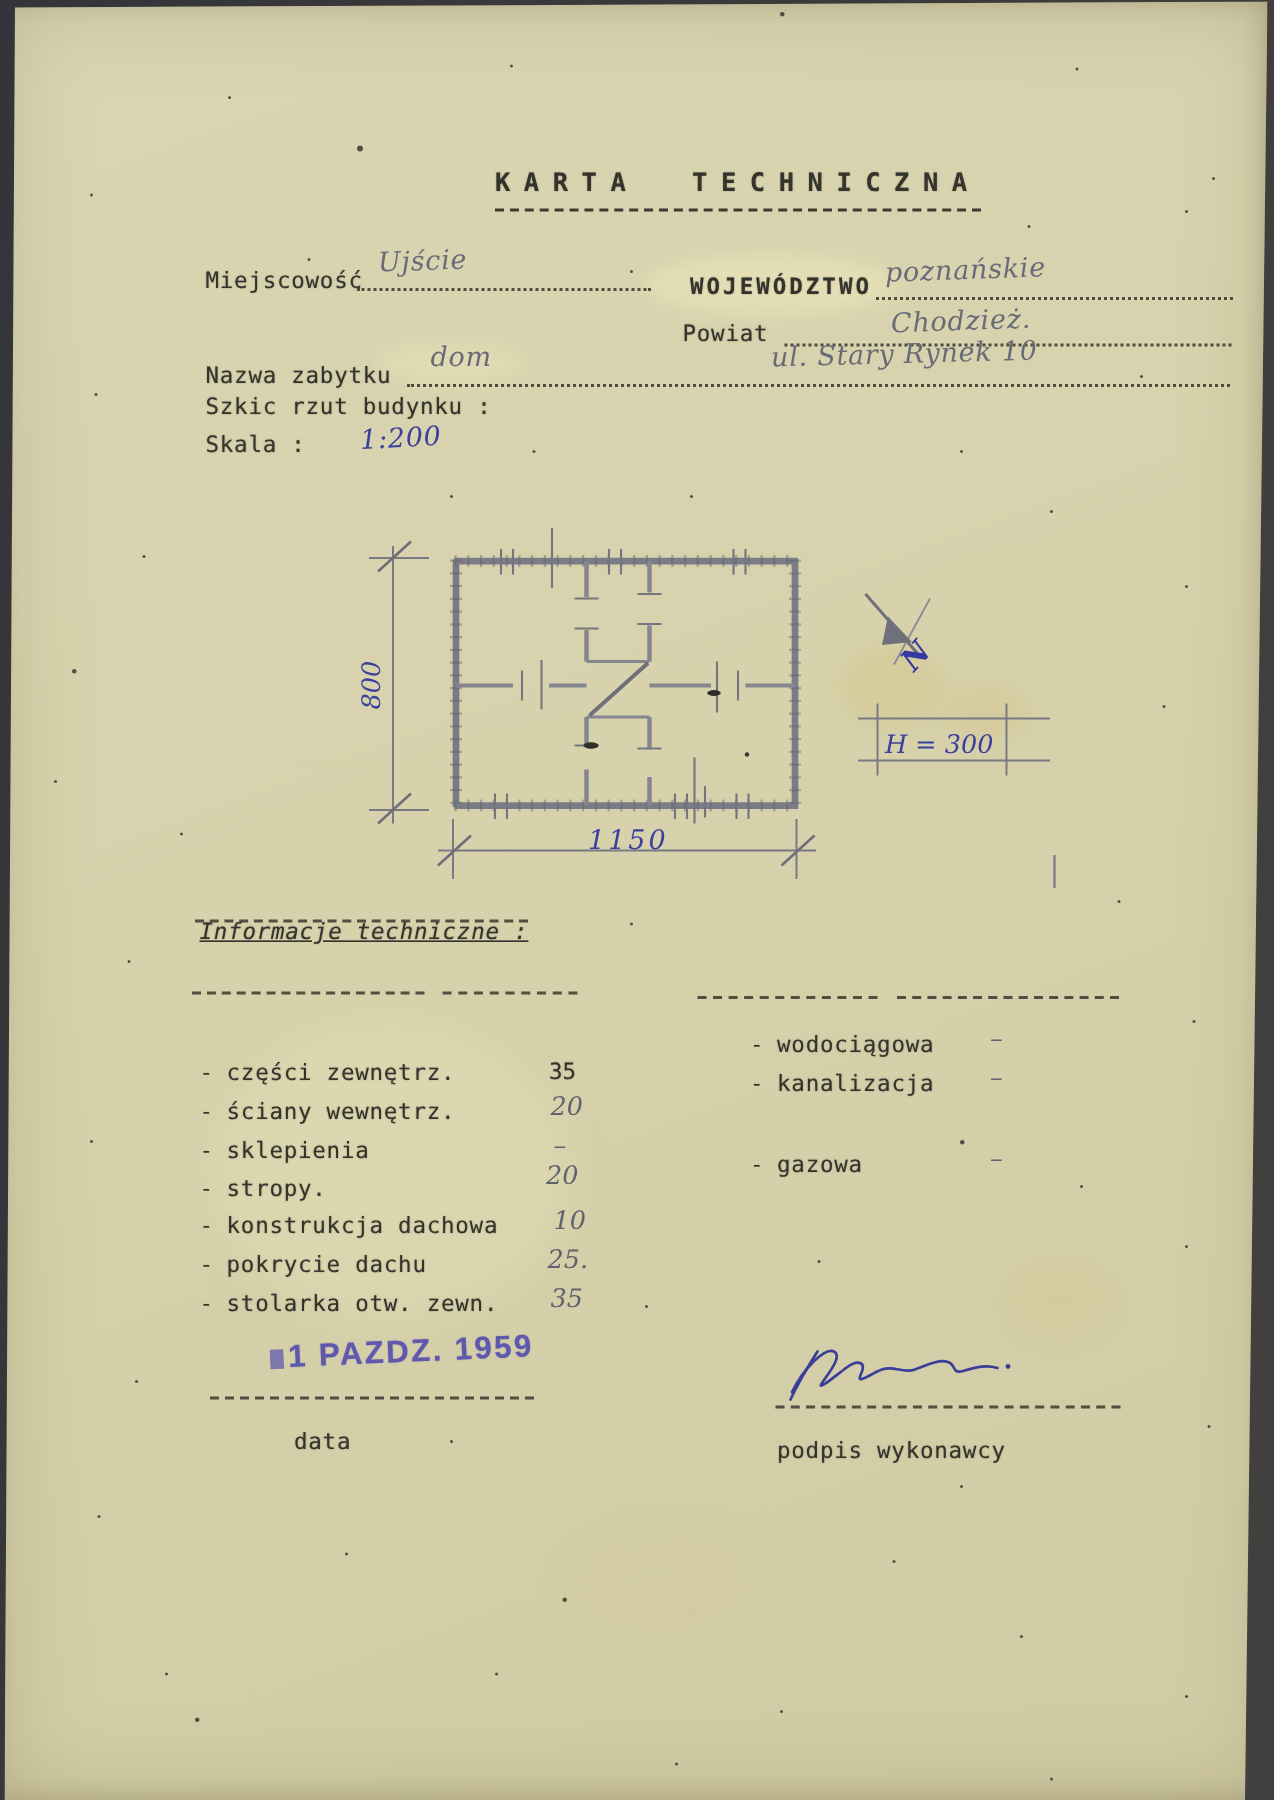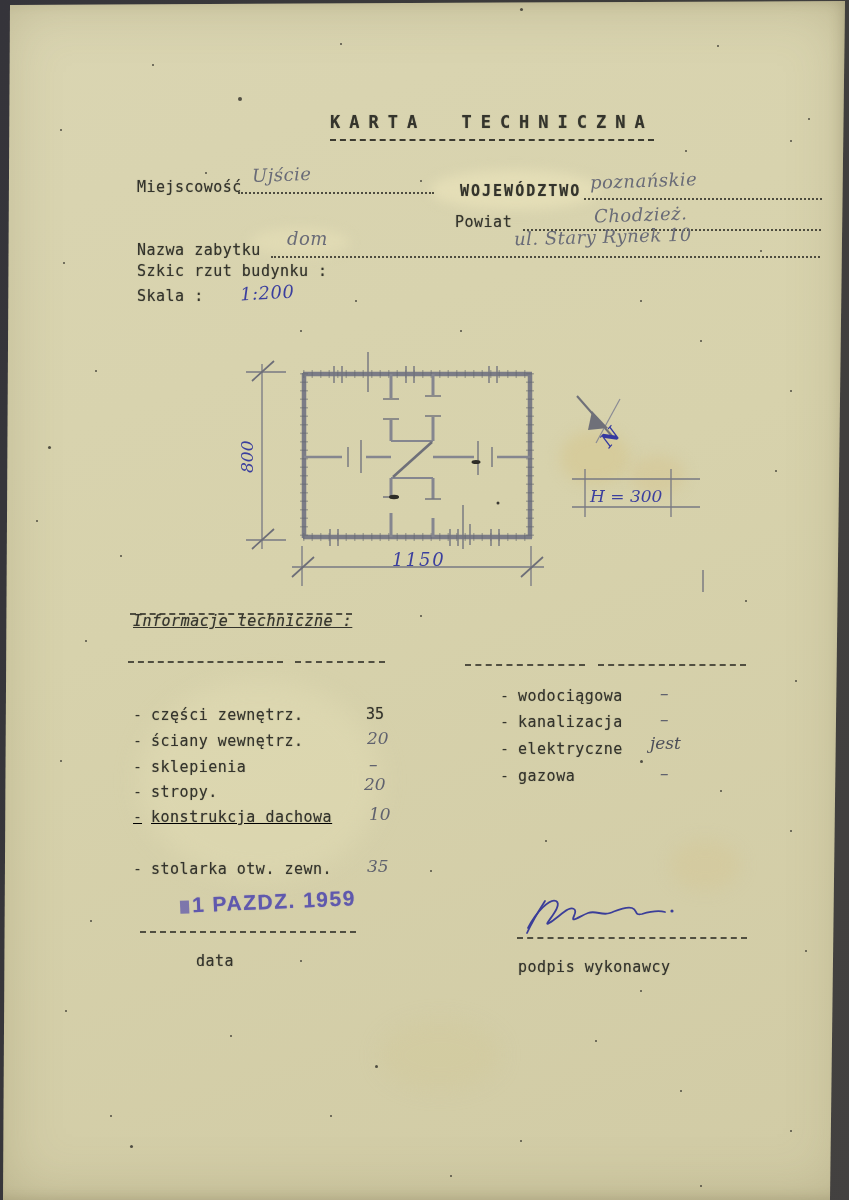--- a/index.html
+++ b/index.html
@@ -153,36 +153,36 @@
     <span class="val typed-v" style="left:233px;">35</span></div>
   <div class="rowA" style="top:731px;">
     <span class="blt">-</span><span class="lbl">ściany wewnętrz.</span>
     <span class="val hand-v" style="left:234px;">20</span></div>
   <div class="rowA" style="top:757px;">
     <span class="blt">-</span><span class="lbl">sklepienia</span>
     <span class="val hand-v" style="left:236px;">–</span></div>
   <div class="rowA" style="top:782px;">
     <span class="blt">-</span><span class="lbl">stropy.</span>
     <span class="val hand-v" style="left:231px;top:-8px;">20</span></div>
-  <div class="rowA" style="top:807px;text-decoration:underline;">
+  <div class="rowA" style="top:807px;">
     <span class="blt">-</span><span class="lbl">konstrukcja dachowa</span>
     <span class="val hand-v" style="left:236px;">10</span></div>
+  <div class="rowA" style="top:833px;">
+    <span class="blt">-</span><span class="lbl">pokrycie dachu</span>
+    <span class="val hand-v" style="left:232px;">25.</span></div>
   <div class="rowA" style="top:859px;">
     <span class="blt">-</span><span class="lbl">stolarka otw. zewn.</span>
     <span class="val hand-v" style="left:234px;">35</span></div>
 
   <div class="rowB" style="top:686px;">
     <span class="blt">-</span><span class="lbl">wodociągowa</span>
     <span class="val hand-v" style="left:160px;">–</span></div>
   <div class="rowB" style="top:712px;">
     <span class="blt">-</span><span class="lbl">kanalizacja</span>
     <span class="val hand-v" style="left:160px;">–</span></div>
-  <div class="rowB" style="top:739px;">
-    <span class="blt">-</span><span class="lbl">elektryczne</span>
-    <span class="val hand-v" style="left:150px;top:-6px;color:#4c4e58;">jest</span></div>
   <div class="rowB" style="top:766px;">
     <span class="blt">-</span><span class="lbl">gazowa</span>
     <span class="val hand-v" style="left:160px;">–</span></div>
 
   <div class="stamp" style="left:180px;top:890px;">
     <span class="blob"></span><span>1 PAZDZ. 1959</span>
   </div>
   <div class="dashline" style="left:140px;top:931px;width:216px;"></div>
   <div class="typed" style="left:196px;top:952px;">data</div>
 

